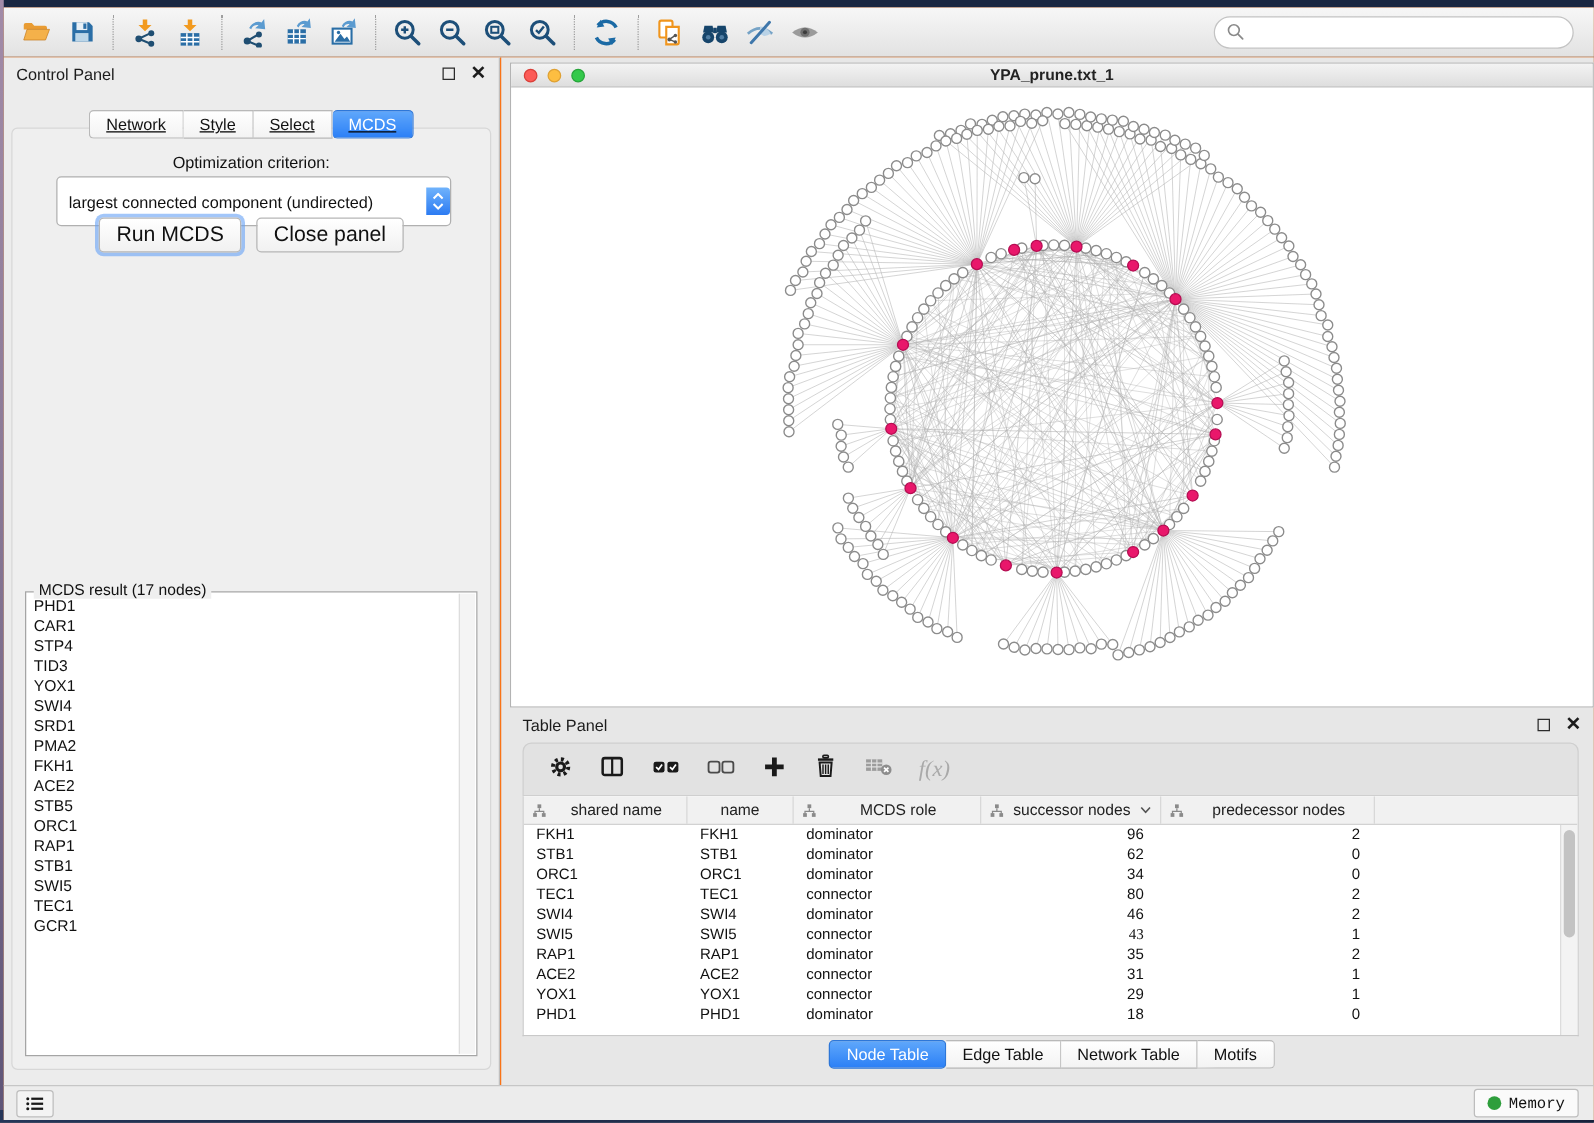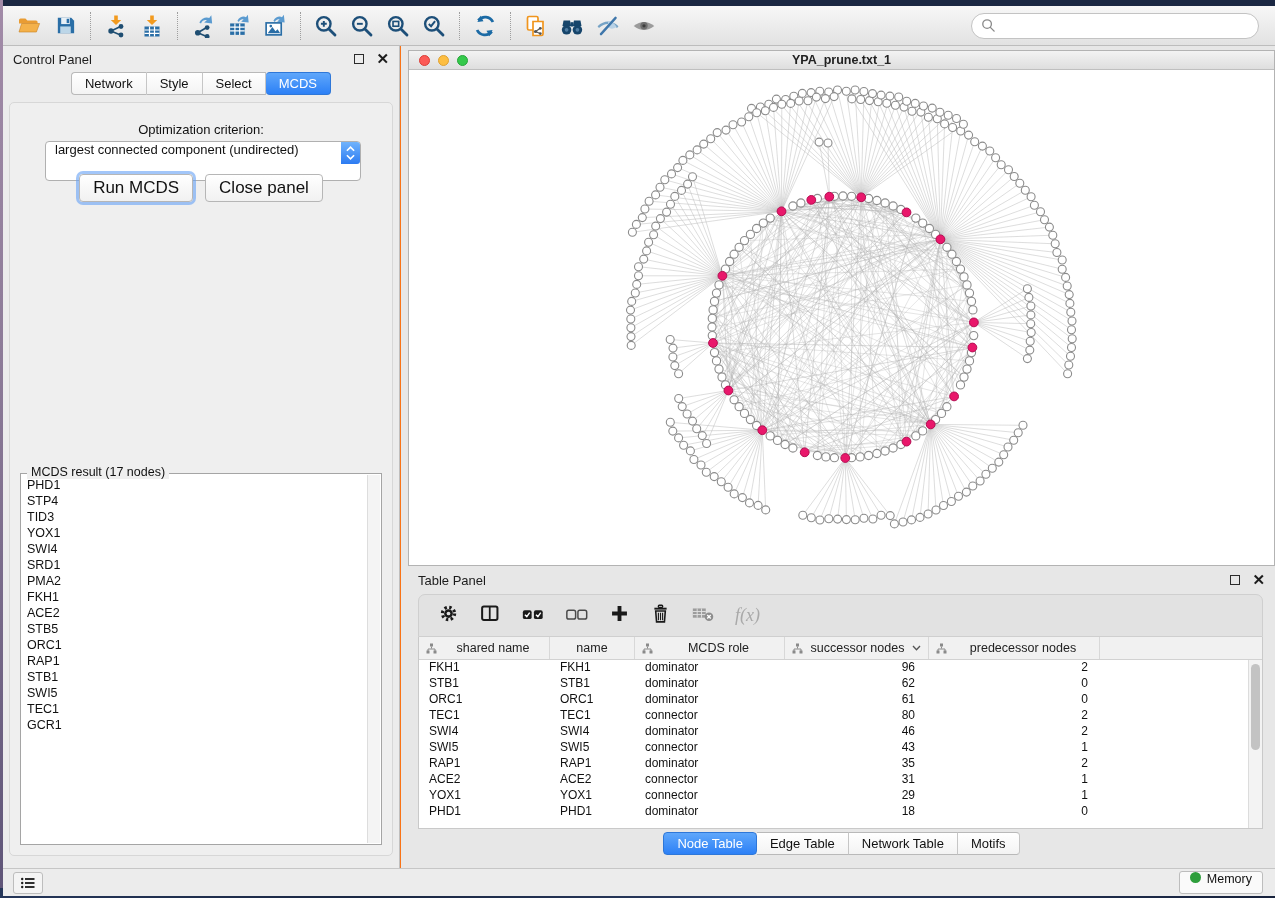--- a/index.html
+++ b/index.html
@@ -31,26 +31,26 @@
   .float-box { width:10px; height:10px; border:1.5px solid #2b2b2b; margin-right:12px; cursor:pointer;}
   .close-x { font-size:15px; font-weight:bold; color:#1c1c1c; line-height:10px; cursor:pointer;}
   .seg { display:flex; }
   .seg .tab { font-size:13px; color:#111; background:linear-gradient(#ffffff,#f3f3f3);
     border-top:1px solid #b9b9b9; border-bottom:1px solid #b9b9b9; border-right:1px solid #c6c6c6;
     padding:3px 13px; cursor:pointer; }
   .seg .tab:first-child { border-left:1px solid #b9b9b9; border-radius:4px 0 0 4px; }
   .seg .tab:last-child  { border-radius:0 4px 4px 0; }
   .seg .tab.active { background:linear-gradient(#5fa7fb,#2c80f6); color:#fff;
     border-color:#2e77d8; border-radius:4px; }
-  .cp-tabs { margin-top:0; display:flex; justify-content:center; position:relative; z-index:2; }
+  .cp-tabs { margin-top:16px; display:flex; justify-content:center; position:relative; z-index:2;text-decoration:underline; }
   .cp-pane { position:absolute; left:6px; right:6px; top:56px; bottom:12px;
     background:#efefef; border:1px solid #d7d7d7; border-radius:5px; }
   .opt-label { position:absolute; top:19px; width:100%; text-align:center; font-size:13px; color:#111; }
   .dropdown { position:absolute; top:38px; left:35px; width:316px; height:40px; background:#fff;
-    border:1px solid #b0b0b0; border-radius:4px; display:flex; align-items:flex-start; cursor:pointer; }
+    border:1px solid #b0b0b0; border-radius:4px; display:flex; align-items:center; cursor:pointer; }
   .dropdown .val { font-size:13px; color:#111; padding-left:9px; flex:1; white-space:nowrap; }
   .stepper { width:19px; height:22px; border-radius:0 3px 3px 0;
     background:linear-gradient(#70b3fc,#2c7bf2); display:flex; flex-direction:column;
     align-items:center; justify-content:center; gap:2px; }
   .btn-row { position:absolute; top:71px; width:100%; display:flex; justify-content:center; gap:12px; }
   .btn { font-size:17px; color:#111; background:linear-gradient(#ffffff,#f1f1f1);
     border:1px solid #b6b6b6; border-radius:4px; padding:3px 13px;
     font-family:"Liberation Sans",sans-serif; cursor:pointer; }
   .btn.focused { box-shadow:0 0 0 3px rgba(100,160,245,.6); }
   .groupbox { position:absolute; left:10px; right:10px; top:370px; bottom:10px;
@@ -96,22 +96,22 @@
     background:#c3c3c3; border-radius:5px; }
   .tp-tabs { margin-top:3px; display:flex; justify-content:center; }
 
   
   .status-bar { position:absolute; left:0; right:0; bottom:0; height:28px; background:#ececec;
     border-top:1px solid #c6c6c6; display:flex; align-items:center; }
   .list-btn { margin-left:10px; width:30px; height:22px; background:#f4f4f4;
     border:1px solid #bdbdbd; border-radius:3px; display:flex; align-items:center;
     justify-content:center; cursor:pointer; }
   .mem-btn { margin-left:auto; margin-right:12px; height:23px; background:#fafafa;
-    border:1px solid #bdbdbd; border-radius:3px; display:flex; align-items:flex-start; gap:6px;
-    padding:0 10px; font-size:12.5px; color:#111; cursor:pointer; }
+    border:1px solid #bdbdbd; border-radius:3px; display:flex; align-items:center; gap:6px;
+    padding:0 10px; font-size:12.5px; color:#111; cursor:pointer;font-family:Liberation Mono, monospace; }
   .mem-dot { width:11px; height:11px; border-radius:50%; background:#2e9e3c; }
 </style>
 </head>
 <body>
 
 <div class="wallpaper-left"></div>
 <div class="wallpaper-bottom"></div>
 
 <div class="window">
 
@@ -292,20 +292,21 @@
         </span>
       </div>
       <div class="btn-row">
         <button class="btn focused">Run MCDS</button>
         <button class="btn">Close panel</button>
       </div>
       <div class="groupbox">
         <span class="legend">MCDS result (17 nodes)</span>
         <div class="mcds-list" id="mcds-list">
             <div>PHD1</div>
+            <div>CAR1</div>
             <div>STP4</div>
             <div>TID3</div>
             <div>YOX1</div>
             <div>SWI4</div>
             <div>SRD1</div>
             <div>PMA2</div>
             <div>FKH1</div>
             <div>ACE2</div>
             <div>STB5</div>
             <div>ORC1</div>
@@ -1213,42 +1214,42 @@
               <div class="td txt" style="width: 131px;">STB1</div>
               <div class="td txt" style="width: 85px;">STB1</div>
               <div class="td txt" style="width: 150px;">dominator</div>
               <div class="td num" style="width: 144px; padding-right: 14px;">62</div>
               <div class="td num" style="width: 171px; padding-right: 12px;">0</div>
             </div>
             <div class="trow">
               <div class="td txt" style="width: 131px;">ORC1</div>
               <div class="td txt" style="width: 85px;">ORC1</div>
               <div class="td txt" style="width: 150px;">dominator</div>
-              <div class="td num" style="width: 144px; padding-right: 14px;">61</div>
+              <div class="td num" style="width: 144px; padding-right: 14px;">34</div>
               <div class="td num" style="width: 171px; padding-right: 12px;">0</div>
             </div>
             <div class="trow">
               <div class="td txt" style="width: 131px;">TEC1</div>
               <div class="td txt" style="width: 85px;">TEC1</div>
               <div class="td txt" style="width: 150px;">connector</div>
               <div class="td num" style="width: 144px; padding-right: 14px;">80</div>
               <div class="td num" style="width: 171px; padding-right: 12px;">2</div>
             </div>
             <div class="trow">
               <div class="td txt" style="width: 131px;">SWI4</div>
               <div class="td txt" style="width: 85px;">SWI4</div>
               <div class="td txt" style="width: 150px;">dominator</div>
               <div class="td num" style="width: 144px; padding-right: 14px;">46</div>
               <div class="td num" style="width: 171px; padding-right: 12px;">2</div>
             </div>
             <div class="trow">
               <div class="td txt" style="width: 131px;">SWI5</div>
               <div class="td txt" style="width: 85px;">SWI5</div>
               <div class="td txt" style="width: 150px;">connector</div>
-              <div class="td num" style="width: 144px; padding-right: 14px;">43</div>
+              <div class="td num" style="width: 144px; padding-right: 14px; font-family: Liberation Serif, serif;">43</div>
               <div class="td num" style="width: 171px; padding-right: 12px;">1</div>
             </div>
             <div class="trow">
               <div class="td txt" style="width: 131px;">RAP1</div>
               <div class="td txt" style="width: 85px;">RAP1</div>
               <div class="td txt" style="width: 150px;">dominator</div>
               <div class="td num" style="width: 144px; padding-right: 14px;">35</div>
               <div class="td num" style="width: 171px; padding-right: 12px;">2</div>
             </div>
             <div class="trow">

